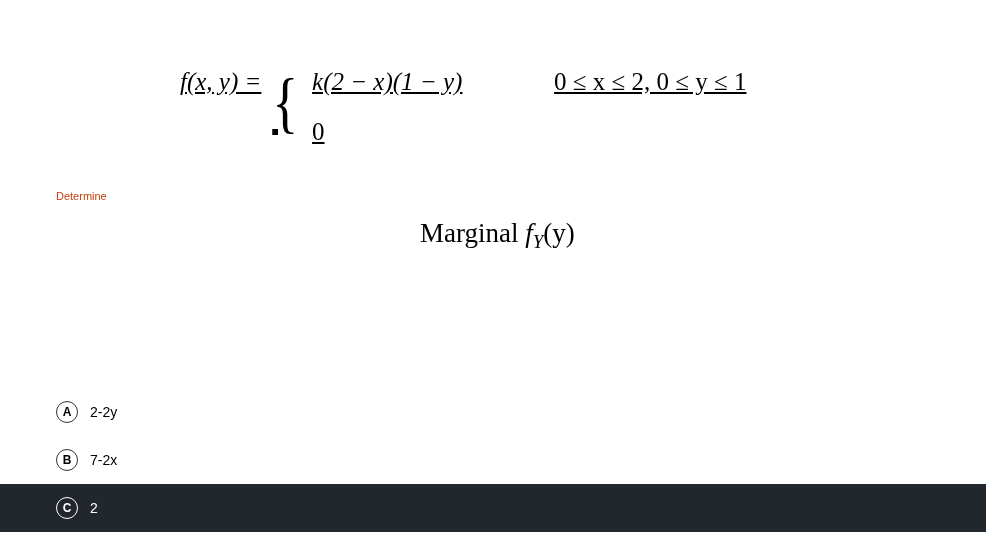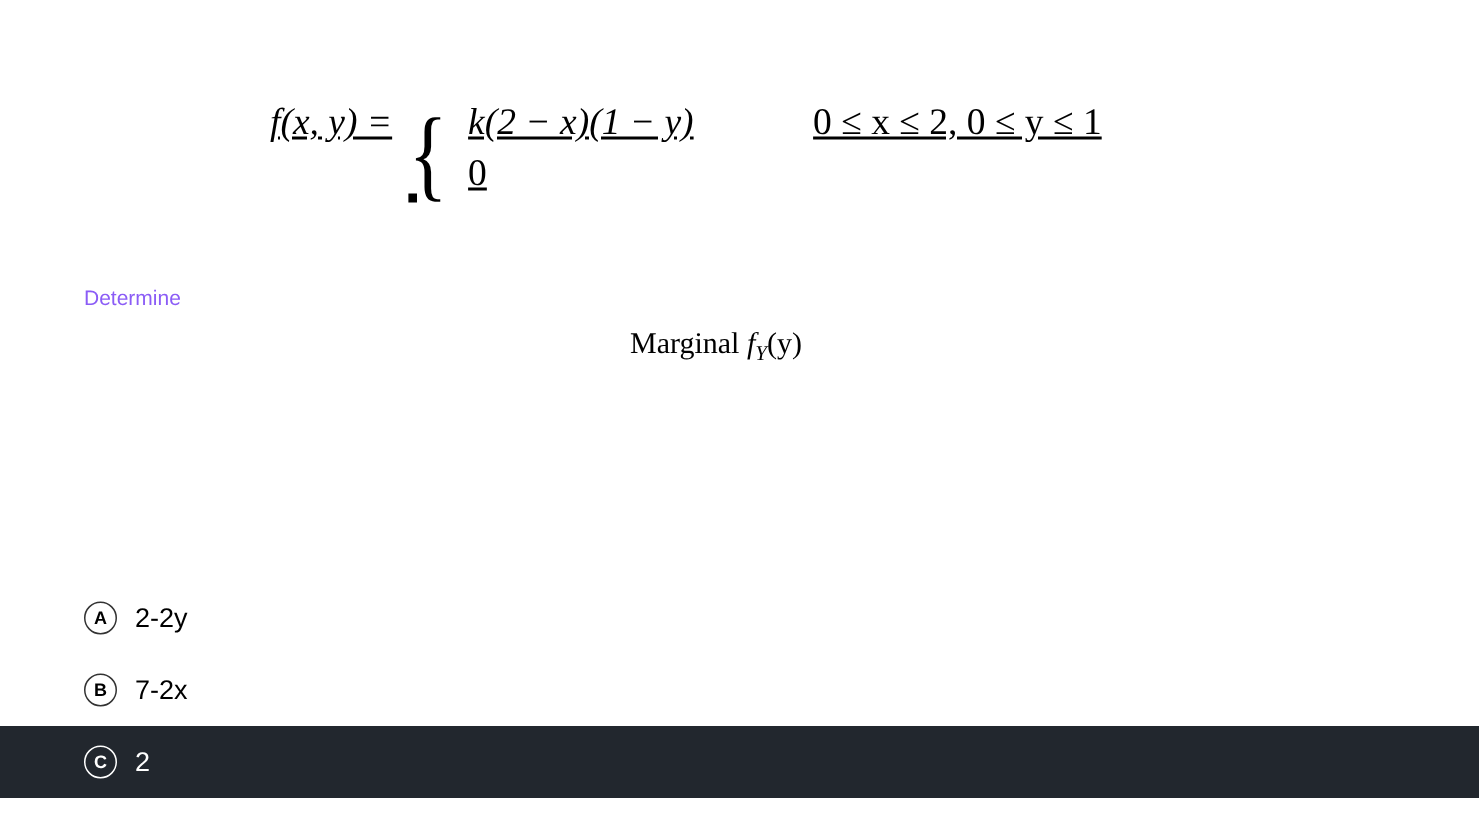--- a/index.html
+++ b/index.html
@@ -32,45 +32,45 @@
       font-size: 68px;
       font-family: "Times New Roman", serif;
       line-height: 1;
       margin-right: 10px;
       transform: scaleX(0.8);
       display: inline-block;
     }
     .cases {
       display: flex;
       flex-direction: column;
-      gap: 6px;
+      gap: 22px;
     }
     .case-row {
       display: flex;
       align-items: baseline;
     }
     .case-val {
       min-width: 230px;
     }
     .case-cond {
-      margin-left: 0;
+      margin-left: 12px;
     }
     .determine {
       position: absolute;
       top: 190px;
       left: 56px;
-      font-size: 14px;
-      color: #8b5cf6;
+      font-size: 11px;
+      color: #c2410c;
     }
     .marginal {
       position: absolute;
       top: 218px;
       left: 420px;
       font-family: "Times New Roman", Georgia, serif;
-      font-size: 20px;
+      font-size: 27px;
     }
     .options {
       position: absolute;
       top: 388px;
       left: 56px;
       right: 0;
       display: flex;
       flex-direction: column;
     }
     .option-row {
@@ -97,21 +97,21 @@
       font-size: 12px;
       font-weight: bold;
       margin-right: 12px;
       flex-shrink: 0;
     }
     .option-row.selected .option-letter {
       border-color: #fff;
       color: #fff;
     }
     .option-text {
-      font-size: 18px;
+      font-size: 14px;
     }
     .italic { font-style: italic; }
     .sub { font-size: 0.7em; vertical-align: sub; font-style: italic; }
   </style>
 </head>
 <body>
 
 <div class="equation-block">
   <span class="lhs italic">f(x, y) =</span>
   <span class="brace">{</span>

